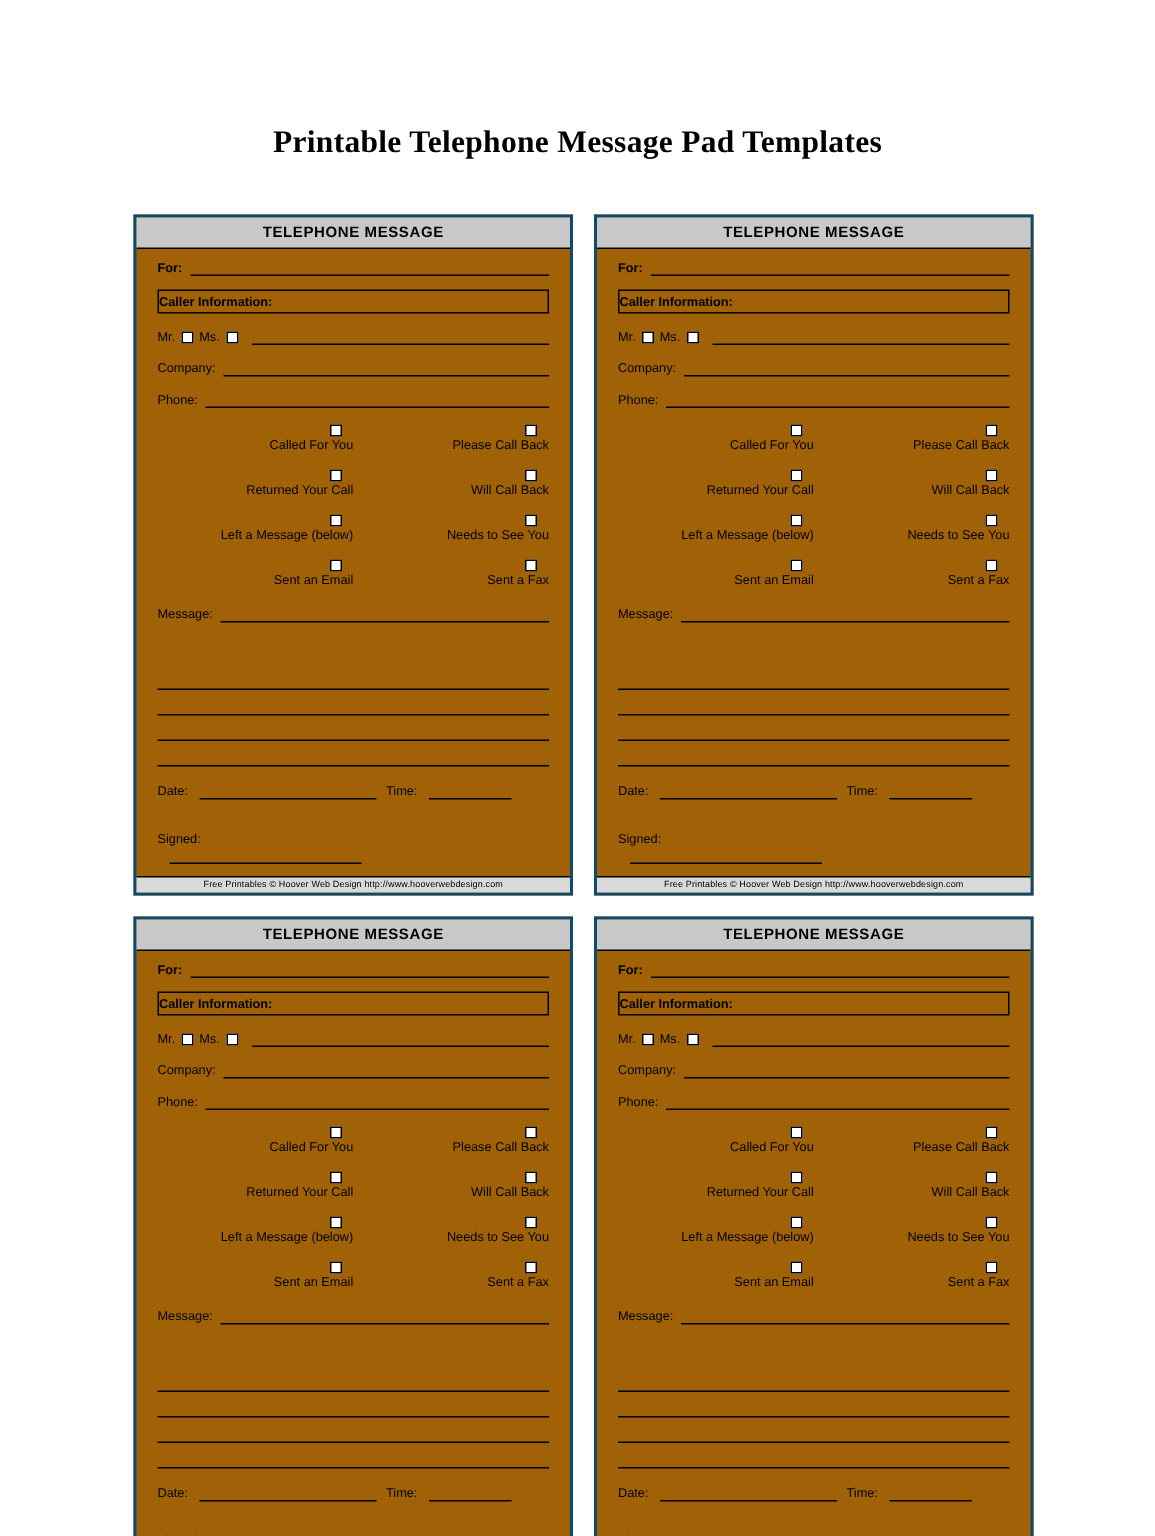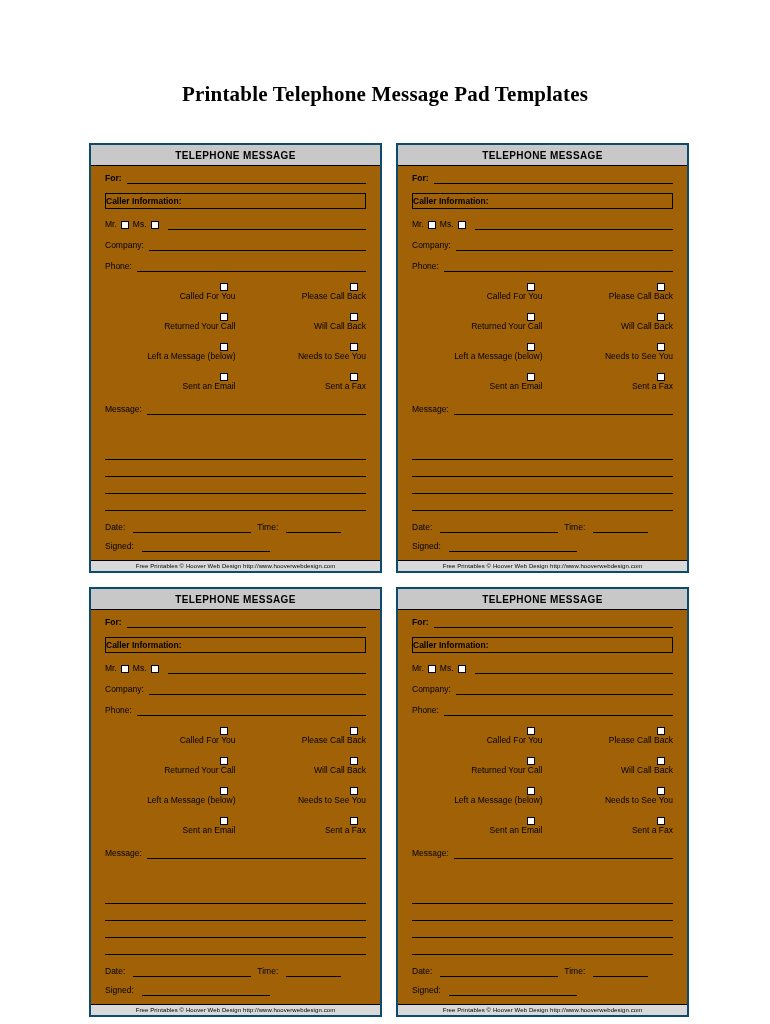--- a/index.html
+++ b/index.html
@@ -165,23 +165,24 @@
     margin: 0 6px 0 8px;
   }
   .timeline {
     width: 55px;
     border-bottom: 1px solid #000000;
     height: 11px;
     margin-left: 8px;
   }
   .signed-row {
     display: flex;
-    align-items: center;
-    margin-top: 7px;
+    align-items: flex-start;
+    margin-top: 21px;
     margin-bottom: 4px;
+    flex-direction: column;
   }
   .signline {
     width: 128px;
     border-bottom: 1px solid #000000;
     height: 11px;
     margin-left: 8px;
   }
 
   .card-footer {
     border-top: 1px solid #000000;

